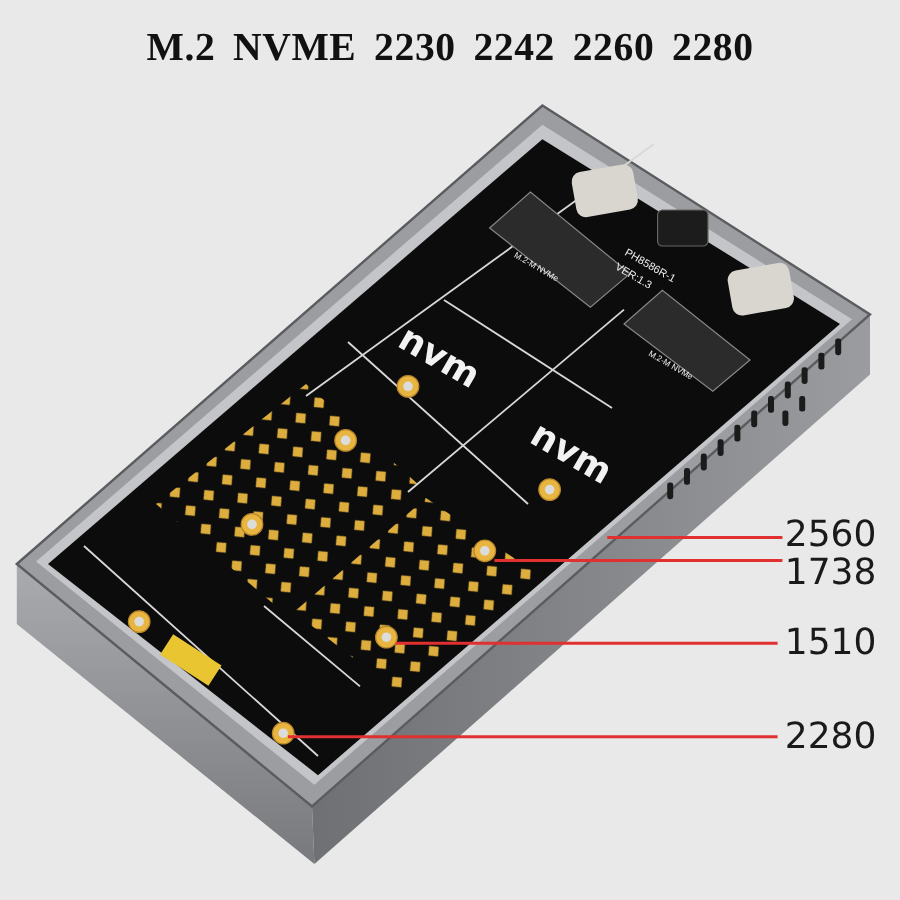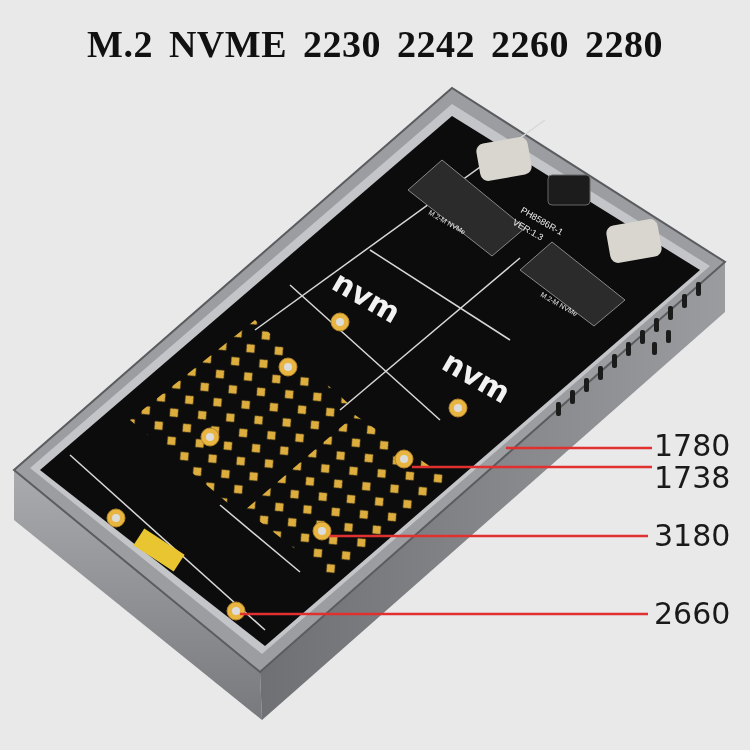--- a/index.html
+++ b/index.html
@@ -1,17 +1,17 @@
 <!DOCTYPE html>
 <html><head>
 <meta charset="utf-8">
 <style>
   html, body { margin:0; padding:0; }
   body { width:750px; height:750px; background:#e9e9e9; position:relative; overflow:hidden; font-family:"Liberation Sans", sans-serif; }
-  .title { position:absolute; left:0; top:22px; width:750px; text-align:center; font-family:"Liberation Serif","DejaVu Serif", serif; font-weight:bold; font-size:38px; color:#111; letter-spacing:0.5px; word-spacing:6px; }
+  .title { position:absolute; left:0; top:22px; width:750px; text-align:center; font-family:"Liberation Serif","DejaVu Serif", serif; font-weight:bold; font-size:33px; color:#111; letter-spacing:0.5px; word-spacing:6px; }
   .stage { position:absolute; left:0; top:0; width:750px; height:750px; }
   .callout-label { position:absolute; font-family:"DejaVu Sans","Liberation Sans", sans-serif; font-size:30px; color:#1a1a1a; line-height:1; }
 </style>
 </head>
 <body>
 
 <div class="title">M.2 NVME 2230  2242  2260  2280</div>
 
 <svg class="stage" viewBox="0 0 750 750" width="750" height="750">
   <defs>
@@ -111,16 +111,16 @@
   </g>
 
   <g stroke="#e03030" stroke-width="2.5">
     <line x1="506" y1="448" x2="652" y2="448"></line>
     <line x1="412" y1="467" x2="652" y2="467"></line>
     <line x1="330" y1="536" x2="648" y2="536"></line>
     <line x1="240" y1="614" x2="648" y2="614"></line>
   </g>
 </svg>
 
-<div class="callout-label" style="left:654px; top:431px;">1780</div>
+<div class="callout-label" style="left:654px; top:431px;">2560</div>
 <div class="callout-label" style="left:654px; top:463px;">1738</div>
-<div class="callout-label" style="left:654px; top:521px;">3180</div>
-<div class="callout-label" style="left:654px; top:599px;">2660</div>
+<div class="callout-label" style="left:654px; top:521px;">1510</div>
+<div class="callout-label" style="left:654px; top:599px;">2280</div>
 
 </body></html>

